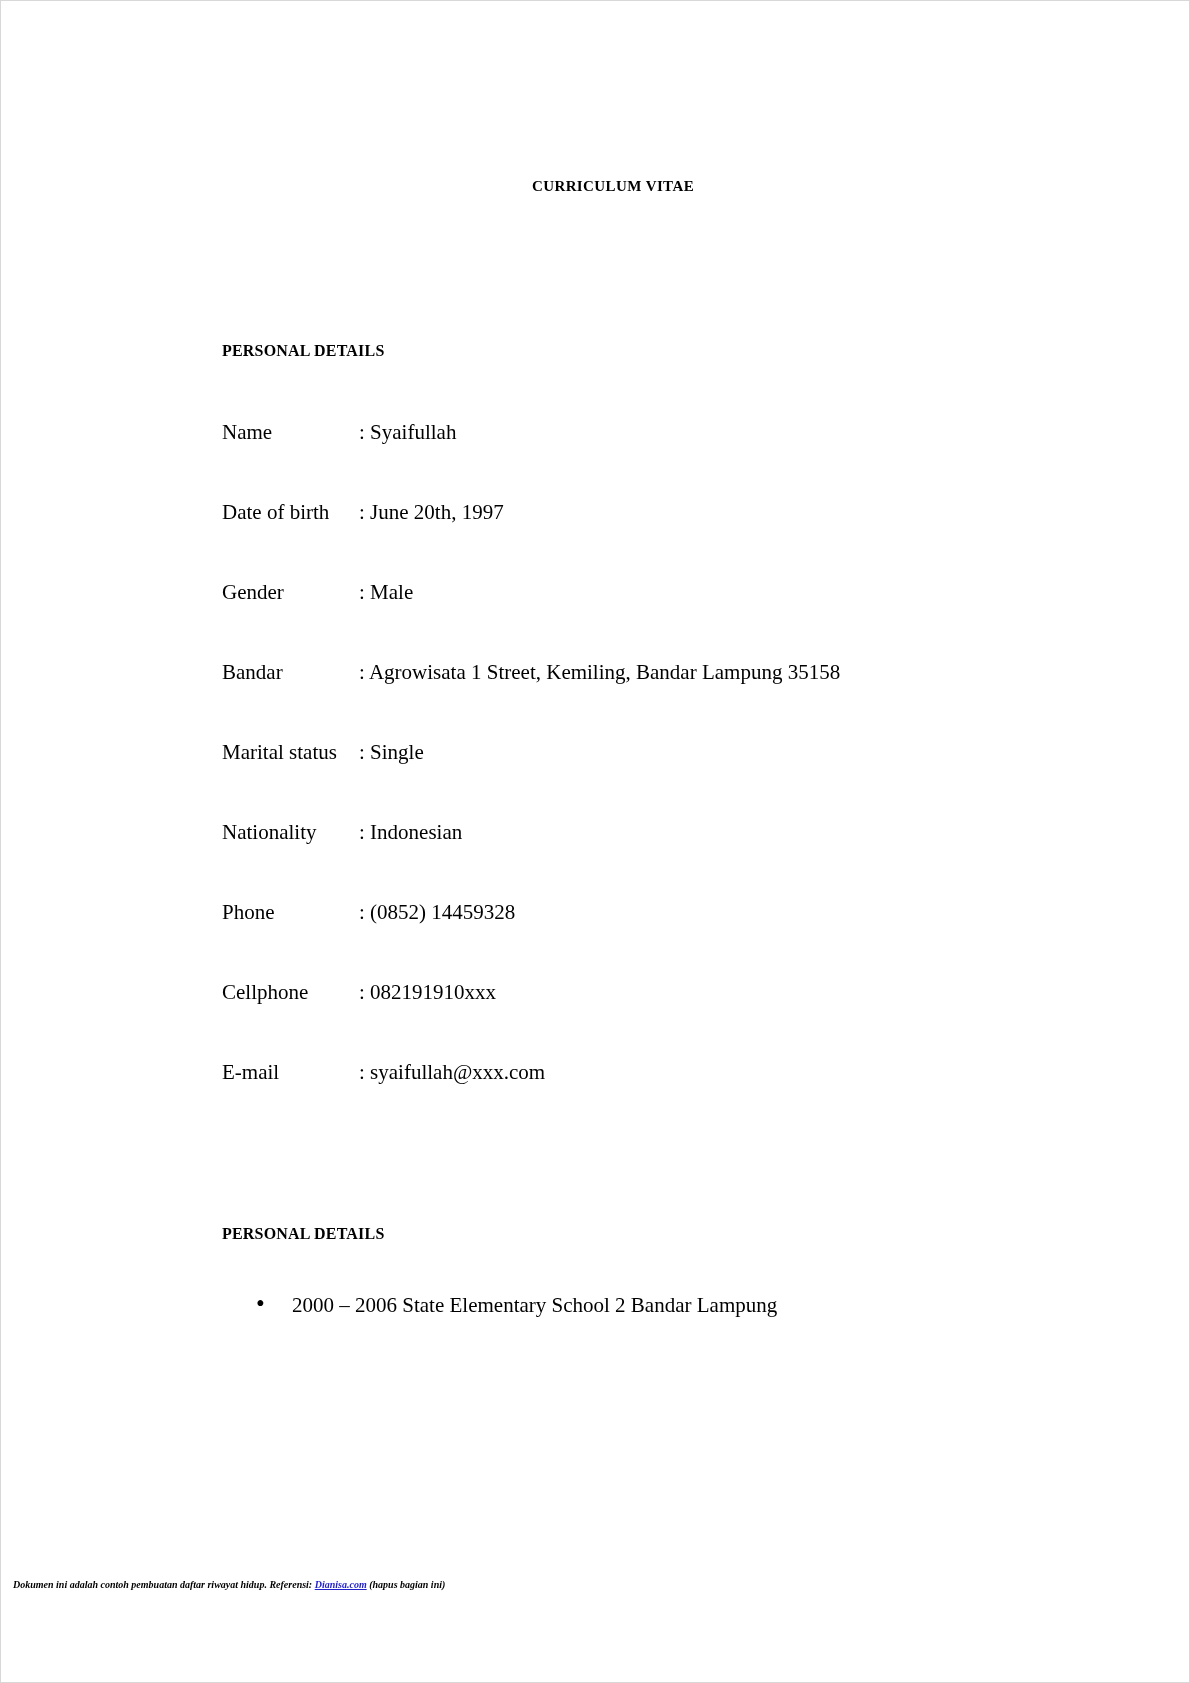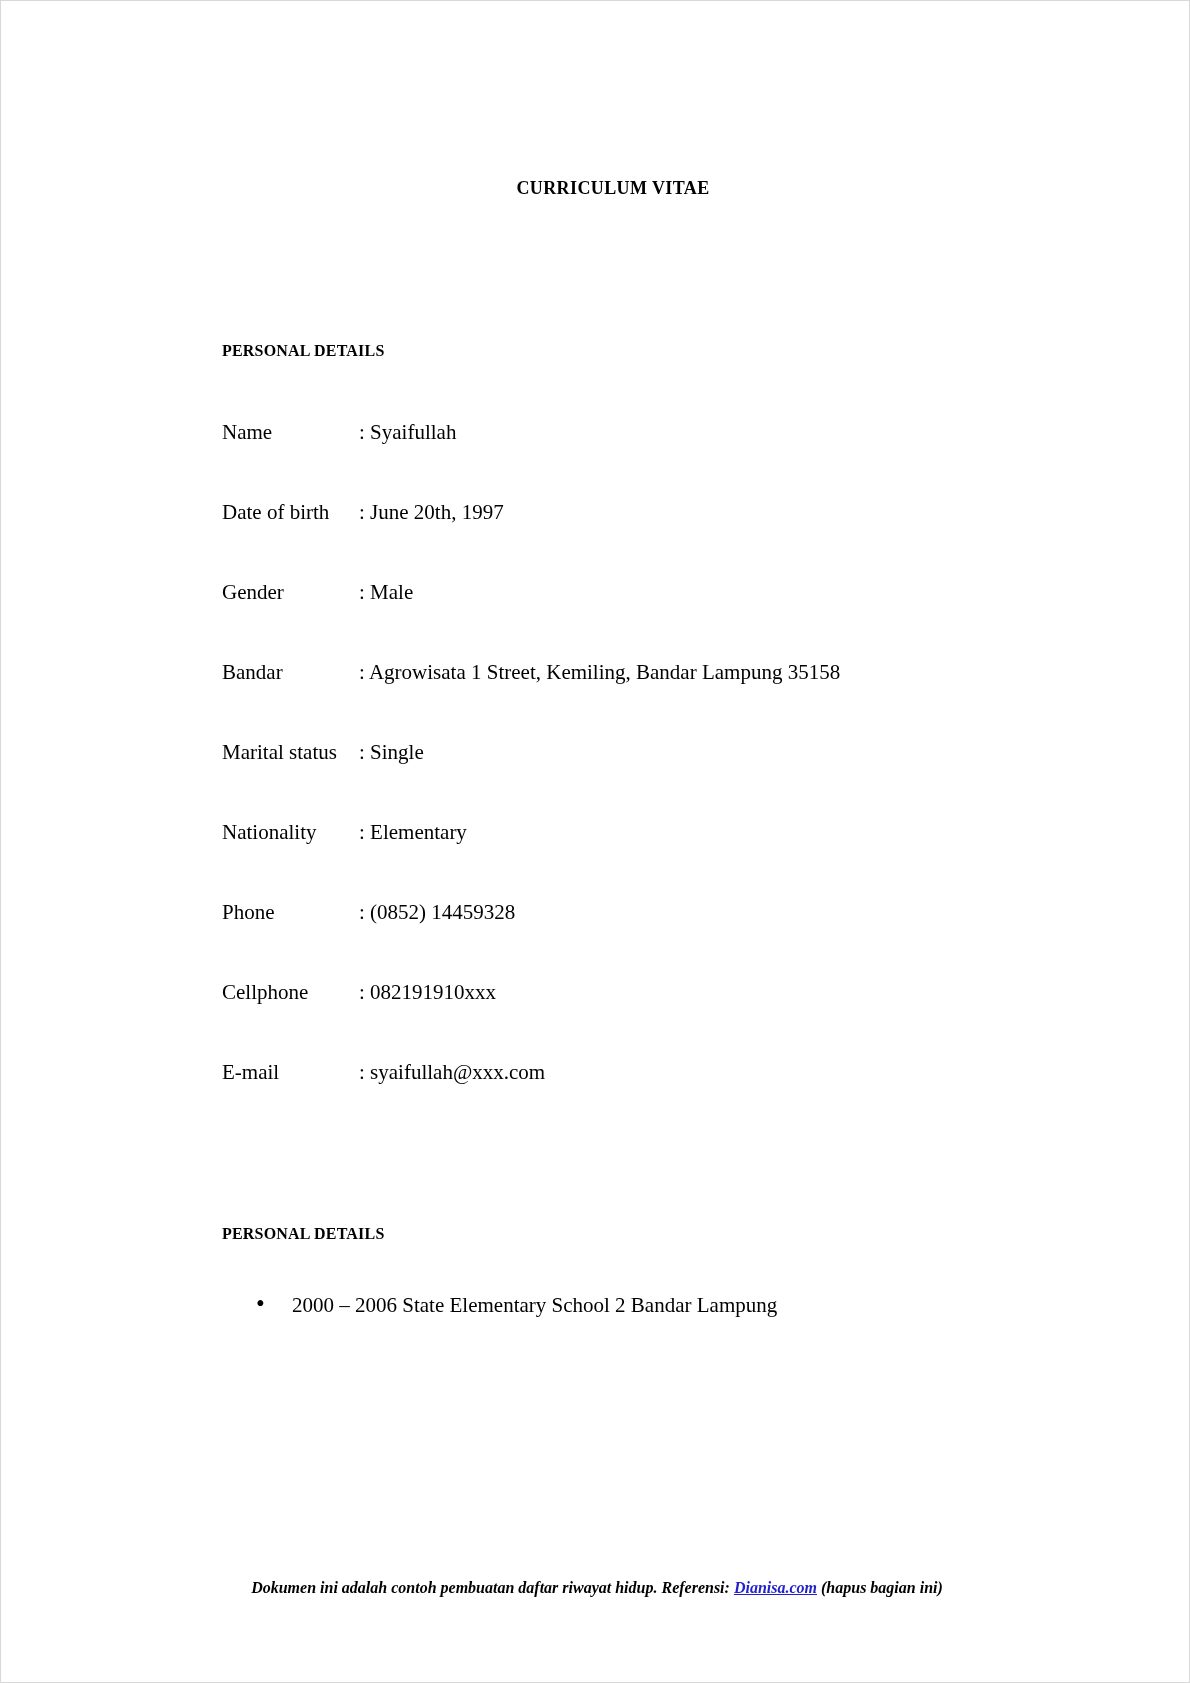--- a/index.html
+++ b/index.html
@@ -26,21 +26,21 @@
   }
 
   
   .doc-title {
     position: absolute;
     left: 0;
     right: 8px;
     top: 177px;
     text-align: center;
     font-weight: bold;
-    font-size: 18px;
+    font-size: 15px;
     letter-spacing: 0.4px;
     margin-left: 44px;
   }
 
   
   .section-heading {
     position: absolute;
     left: 221px;
     font-weight: bold;
     font-size: 16px;
@@ -93,27 +93,27 @@
     flex: 0 0 36px;
     margin-left: 34px;
     font-size: 25px;
     line-height: 1;
   }
   .edu-text { font-size: 21px; }
 
   
   .footer {
     position: absolute;
-    left: 4px;
+    left: 12px;
     right: 0;
     top: 1578px;
-    text-align: center;
+    text-align: left;
     font-style: italic;
     font-weight: bold;
-    font-size: 16px;
+    font-size: 10px;
   }
   .footer-link {
     color: #2222cc;
     text-decoration: underline;
     font-style: italic;
     font-weight: bold;
   }
 </style>
 </head>
 <body>
@@ -147,21 +147,21 @@
     </div>
 
     <div class="detail-row">
       <span class="detail-label">Marital status</span>
       <span class="detail-value">: Single</span>
     </div>
 
 
     <div class="detail-row">
       <span class="detail-label">Nationality</span>
-      <span class="detail-value">: Elementary</span>
+      <span class="detail-value">: Indonesian</span>
     </div>
 
     <div class="detail-row">
       <span class="detail-label">Phone</span>
       <span class="detail-value">: (0852) 14459328</span>
     </div>
 
     <div class="detail-row">
       <span class="detail-label">Cellphone</span>
       <span class="detail-value">: 082191910xxx</span>

